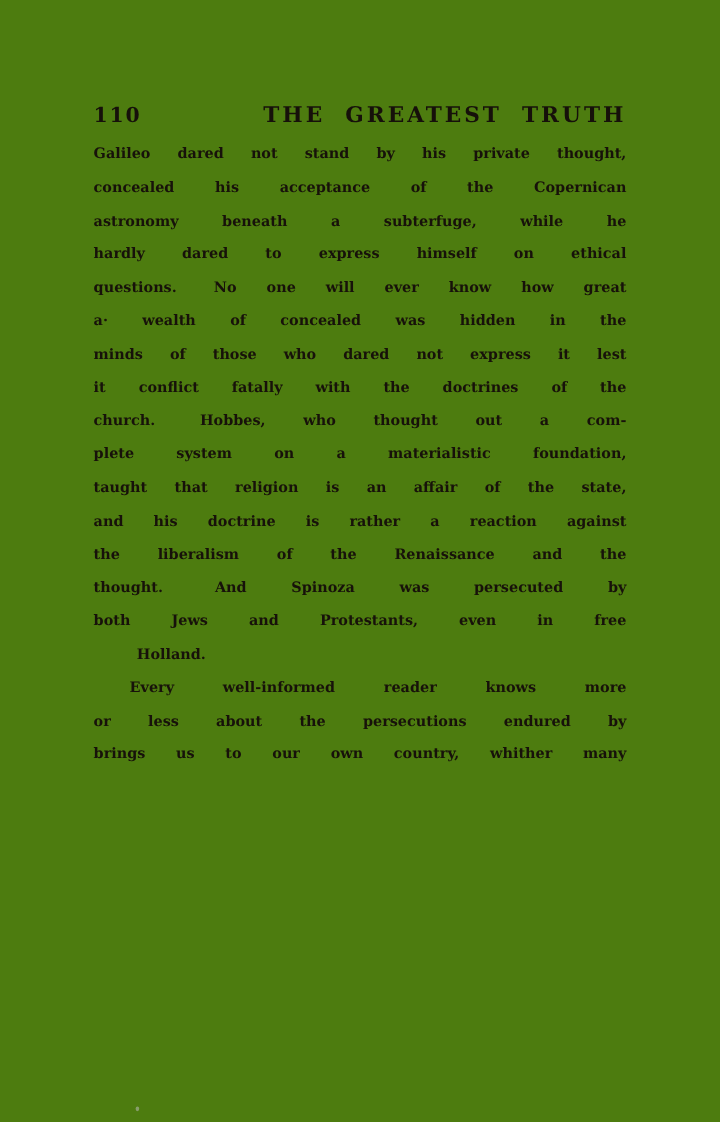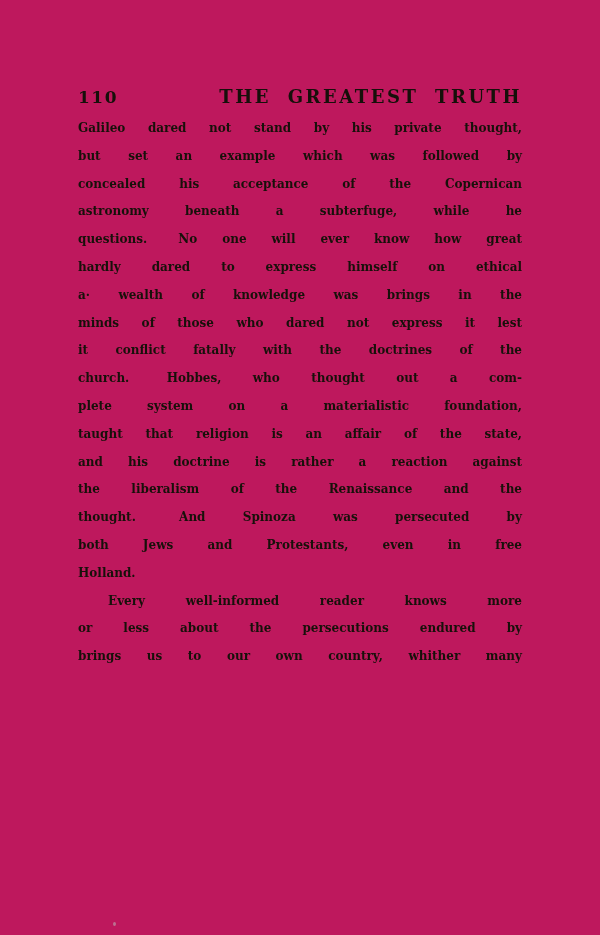--- a/index.html
+++ b/index.html
@@ -7,21 +7,21 @@
     width: 600px;
     height: 935px;
     background: #fdfdfc;
     position: relative;
     overflow: hidden;
     font-family: "DejaVu Serif", serif;
   }
   .page {
     position: absolute;
     inset: 0;
-    background: #be185d;
+    background: #4d7c0f;
   }
   .page-column {
     position: absolute;
     left: 78px;
     width: 444px;
     top: 77px;
   }
   .running-header {
     position: relative;
     height: 18px;
@@ -52,20 +52,21 @@
     line-height: 27.8px;
     color: #17110a;
   }
   .line {
     text-align: justify;
     text-align-last: justify;
     white-space: normal;
   }
   .line.unjust {
     text-align-last: left;
+    margin-left: 36px;
   }
   .line.indent {
     text-indent: 30px;
   }
   .scan-speck {
     position: absolute;
     left: 113px;
     top: 922px;
     width: 3px;
     height: 4px;
@@ -78,26 +79,25 @@
 <body>
 
 <div class="page">
   <div class="page-column">
     <div class="running-header">
       <span class="page-number">110</span>
       <div class="running-title">THE GREATEST TRUTH</div>
     </div>
     <div class="body-text">
         <div class="line">Galileo dared not stand by his private thought,</div>
-        <div class="line">but set an example which was followed by</div>
         <div class="line">concealed his acceptance of the Copernican</div>
         <div class="line">astronomy beneath a subterfuge, while he</div>
+        <div class="line">hardly dared to express himself on ethical</div>
         <div class="line">questions.  No one will ever know how great</div>
-        <div class="line">hardly dared to express himself on ethical</div>
-        <div class="line">a· wealth of knowledge was brings in the</div>
+        <div class="line">a· wealth of concealed was hidden in the</div>
         <div class="line">minds of those who dared not express it lest</div>
         <div class="line">it conflict fatally with the doctrines of the</div>
         <div class="line">church.  Hobbes, who thought out a com-</div>
         <div class="line">plete system on a materialistic foundation,</div>
         <div class="line">taught that religion is an affair of the state,</div>
         <div class="line">and his doctrine is rather a reaction against</div>
         <div class="line">the liberalism of the Renaissance and the</div>
         <div class="line">thought.  And Spinoza was persecuted by</div>
         <div class="line">both Jews and Protestants, even in free</div>
         <div class="line unjust">Holland.</div>

